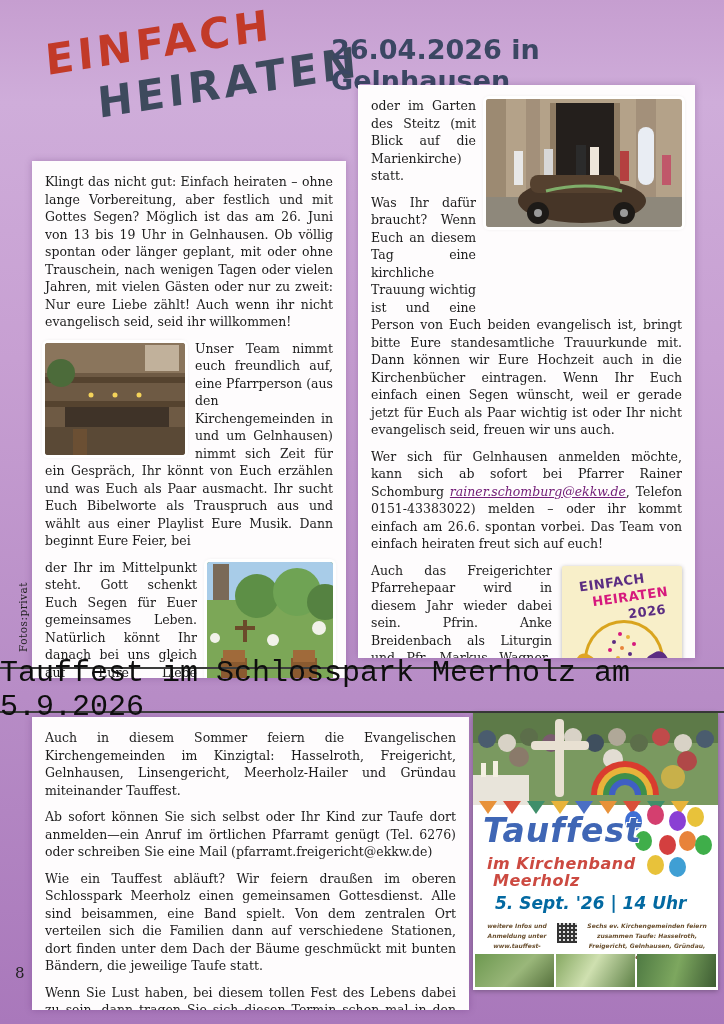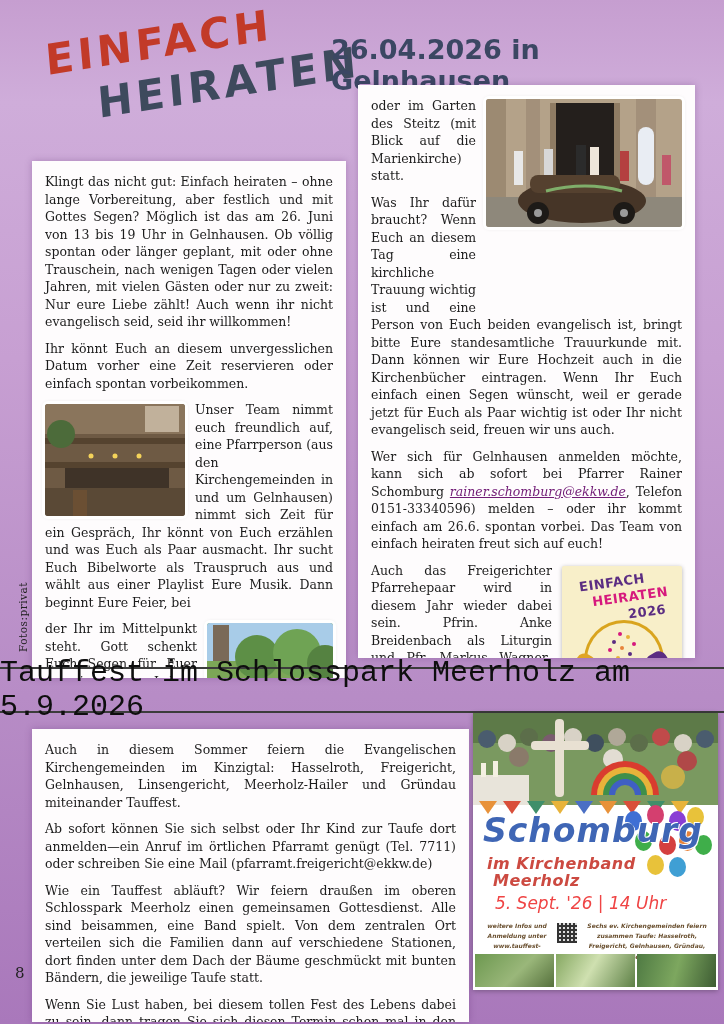--- a/index.html
+++ b/index.html
@@ -19,21 +19,21 @@
   .date-title{position:absolute;left:331px;top:34px;
     font-family:"DejaVu Sans","Liberation Sans",sans-serif;font-weight:bold;
     font-size:27px;color:#3b4763;}
   
   .wbox{position:absolute;background:#fefcfd;border-radius:0;
     box-shadow:0 0 7px rgba(80,30,100,.28);
     padding:12px 13px;box-sizing:border-box;
     font-size:12.5px;line-height:1.4;text-align:justify;overflow:hidden;}
   .lbox{left:32px;top:128px;width:314px;height:517px;margin-top:33px;}
   .rbox{left:358px;top:85px;width:337px;height:573px;}
-  .bbox{left:32px;top:717px;width:437px;height:293px;margin-top:12px;}
+  .bbox{left:32px;top:717px;width:437px;height:293px;}
   .wbox p{margin:0 0 9px 0;}
   
   .ph{display:block;border-radius:3px;overflow:hidden;box-shadow:0 0 0 3px #fff,0 0 5px rgba(0,0,0,.25);}
   .ph-altar{float:left;width:140px;height:112px;margin:3px 10px 4px 0;}
   .ph-garden{float:right;width:126px;height:140px;margin:3px 0 4px 10px;}
   .ph-car{float:right;width:196px;height:128px;margin:2px 0 78px 10px;}
   .credit{position:absolute;left:17px;top:652px;transform:rotate(-90deg);transform-origin:left top;
     font-size:10.5px;color:#222;letter-spacing:.5px;}
   .pagenum{position:absolute;left:15px;top:964px;font-size:15px;color:#222;}
   
@@ -64,22 +64,22 @@
   .tf-heading{font-family:Liberation Mono, monospace;font-size:30px;color:#0e0e0e;}
   
   .tfposter{position:absolute;left:473px;top:713px;width:245px;height:277px;background:#fff;
     box-shadow:0 1px 5px rgba(0,0,0,.3);overflow:hidden;
     font-family:"DejaVu Sans","Liberation Sans",sans-serif;}
   .tfp-title{position:absolute;left:10px;top:98px;font-size:33px;font-weight:bold;font-style:italic;
     color:#3f66b5;text-shadow:1px 1px 0 #fff,-1px -1px 0 #fff;letter-spacing:1px;}
   .tfp-sub{position:absolute;font-weight:bold;font-style:italic;color:#cc4a41;font-size:16px;letter-spacing:.5px;}
   .tfp-sub1{left:14px;top:141px;}
   .tfp-sub2{left:20px;top:158px;}
-  .tfp-dt{position:absolute;left:22px;top:180px;font-weight:normal;font-style:italic;
-    color:#ef4444;font-size:17px;}
+  .tfp-dt{position:absolute;left:22px;top:180px;font-weight:bold;font-style:italic;
+    color:#0369a1;font-size:17px;}
   .tfp-info{position:absolute;top:208px;font-size:6px;line-height:1.7;color:#6a5030;font-weight:bold;
     font-style:italic;}
   .tfp-info-left{left:8px;width:72px;text-align:center;}
   .tfp-info-right{left:108px;width:132px;text-align:center;}
   .tfp-qr{position:absolute;left:84px;top:210px;width:20px;height:20px;
     background-image:repeating-linear-gradient(0deg,#333 0 2px,transparent 2px 4px),
       repeating-linear-gradient(90deg,#333 0 2px,#ddd 2px 4px);}
   .tfp-strip{position:absolute;left:2px;bottom:3px;display:flex;gap:2px;}
   .tfp-strip span{display:block;width:79px;height:33px;}
   .tfp-strip .s1{background:linear-gradient(135deg,#6d9850,#9ab77a 55%,#55703c);}
@@ -106,21 +106,20 @@
 <body>
 
 <div class="page">
 
   <div class="logo-word logo-einfach">EINFACH</div>
   <div class="logo-word logo-heiraten">HEIRATEN</div>
   <div class="date-title">26.04.2026 in Gelnhausen</div>
 
   <div class="wbox lbox">
     <p>Klingt das nicht gut: Einfach heiraten – ohne lange Vorbereitung, aber festlich und mit Gottes Segen? Möglich ist das am 26. Juni von 13 bis 19 Uhr in Gelnhausen. Ob völlig spontan oder länger geplant, mit oder ohne Trauschein, nach wenigen Tagen oder vielen Jahren, mit vielen Gästen oder nur zu zweit: Nur eure Liebe zählt! Auch wenn ihr nicht evangelisch seid, seid ihr willkommen!</p>
-    <p>Ihr könnt Euch an diesem unvergesslichen Datum vorher eine Zeit reservieren oder einfach spontan vorbeikommen.</p>
     <p>
       <span class="ph ph-altar"><svg width="140" height="112" xmlns="http://www.w3.org/2000/svg">
             <rect width="140" height="112" fill="#6e5a44"></rect>
             <rect y="0" width="140" height="30" fill="#8a755c"></rect>
             <rect x="100" y="2" width="34" height="26" fill="#d8cbb6" opacity=".7"></rect>
             <rect y="34" width="140" height="6" fill="#55432f"></rect>
             <rect y="58" width="140" height="6" fill="#55432f"></rect>
             <circle cx="16" cy="30" r="14" fill="#4c6b3a"></circle>
             <rect x="20" y="64" width="104" height="20" fill="#3f3328"></rect>
             <circle cx="46" cy="52" r="2.5" fill="#f4d35a"></circle>
@@ -177,21 +176,21 @@
           <rect x="44" y="76" width="90" height="18" rx="8" fill="#55412f"></rect>
           <circle cx="52" cy="114" r="11" fill="#1d1a17"></circle>
           <circle cx="52" cy="114" r="4" fill="#9a9a9a"></circle>
           <circle cx="138" cy="114" r="11" fill="#1d1a17"></circle>
           <circle cx="138" cy="114" r="4" fill="#9a9a9a"></circle>
           <path d="M60 92 q40 -10 76 0" stroke="#7fae6a" stroke-width="3" fill="none"></path>
         </svg></span>
     <p>oder im Garten des Steitz (mit Blick auf die Marienkirche) statt.</p>
     <p>Was Ihr dafür braucht? Wenn Euch an diesem Tag eine kirchliche Trauung wichtig ist und eine Person von Euch beiden evangelisch ist, bringt bitte Eure standesamtliche Trauurkunde mit. Dann können wir Eure Hochzeit auch in die Kirchenbücher eintragen. Wenn Ihr Euch einfach einen Segen wünscht, weil er gerade jetzt für Euch als Paar wichtig ist oder Ihr nicht evangelisch seid, freuen wir uns auch.</p>
     <p>
-      <span>Wer sich für Gelnhausen anmelden möchte, kann sich ab sofort bei Pfarrer Rainer Schomburg </span><a href="#" class="email-link">rainer.schomburg@ekkw.de</a><span>, Telefon 0151-33340596) melden – oder ihr kommt einfach am 26.6. spontan vorbei. Das Team von einfach heiraten freut sich auf euch!</span>
+      <span>Wer sich für Gelnhausen anmelden möchte, kann sich ab sofort bei Pfarrer Rainer Schomburg </span><a href="#" class="email-link">rainer.schomburg@ekkw.de</a><span>, Telefon 0151-43383022) melden – oder ihr kommt einfach am 26.6. spontan vorbei. Das Team von einfach heiraten freut sich auf euch!</span>
     </p>
     <span class="poster2026">
       <span class="p26-w p26-einfach">EINFACH</span>
       <span class="p26-w p26-heiraten">HEIRATEN</span>
       <span class="p26-w p26-year">2026</span>
       <span class="p26-arch"></span>
       <span class="p26-confetti"></span>
       <span class="p26-sleeve-left"></span>
 
       <span class="p26-sleeve-right"></span>
@@ -201,21 +200,21 @@
     <p>Auch das Freigerichter Pfarrehepaar wird in diesem Jahr wieder dabei sein. Pfrin. Anke Breidenbach als Liturgin und Pfr. Markus Wagner-Breidenbach gemeinsam mit Viktor und Felina Mathes als Kirchenband „Amasja“.</p>
 
   </div>
 
   <div class="tf-band">
     <span class="tf-heading">Tauffest im Schlosspark Meerholz am 5.9.2026</span>
   </div>
 
   <div class="wbox bbox">
     <p>Auch in diesem Sommer feiern die Evangelischen Kirchengemeinden im Kinzigtal: Hasselroth, Freigericht, Gelnhausen, Linsengericht, Meerholz-Hailer und Gründau miteinander Tauffest.</p>
-    <p>Ab sofort können Sie sich selbst oder Ihr Kind zur Taufe dort anmelden—ein Anruf im örtlichen Pfarramt genügt (Tel. 7711) oder schreiben Sie eine Mail (pfarramt.freigericht@ekkw.de)</p>
+    <p>Ab sofort können Sie sich selbst oder Ihr Kind zur Taufe dort anmelden—ein Anruf im örtlichen Pfarramt genügt (Tel. 6276) oder schreiben Sie eine Mail (pfarramt.freigericht@ekkw.de)</p>
     <p>Wie ein Tauffest abläuft? Wir feiern draußen im oberen Schlosspark Meerholz einen gemeinsamen Gottesdienst. Alle sind beisammen, eine Band spielt. Von dem zentralen Ort verteilen sich die Familien dann auf verschiedene Stationen, dort finden unter dem Dach der Bäume geschmückt mit bunten Bändern, die jeweilige Taufe statt.</p>
     <p>Wenn Sie Lust haben, bei diesem tollen Fest des Lebens dabei zu sein, dann tragen Sie sich diesen Termin schon mal in den Kalender ein. Wir freuen uns schon auf Sie und Euch und bereiten alles vor.</p>
 
   </div>
 
   <div class="tfposter">
     <svg width="245" height="92" xmlns="http://www.w3.org/2000/svg">
         <rect width="245" height="92" fill="#7a9960"></rect>
         <rect width="245" height="30" fill="#5d7a48"></rect>
         <circle cx="14" cy="26" r="9" fill="#4a5c6e"></circle>
@@ -250,21 +249,21 @@
         <b class="bl2"></b>
         <b class="bl3"></b>
         <b class="bl4"></b>
         <b class="bl5"></b>
         <b class="bl6"></b>
         <b class="bl7"></b>
         <b class="bl8"></b>
         <b class="bl9"></b>
         <b class="bl10"></b>
       </div>
-    <div class="tfp-title">Schomburg</div>
+    <div class="tfp-title">Tauffest</div>
     <div class="tfp-sub tfp-sub1">im Kirchenband</div>
     <div class="tfp-sub tfp-sub2">Meerholz</div>
     <div class="tfp-dt">5. Sept. '26 | 14 Uhr</div>
     <div class="tfp-info tfp-info-left">weitere Infos und Anmeldung unter www.tauffest-kinzigtal.de</div>
     <div class="tfp-qr"></div>
     <div class="tfp-info tfp-info-right">Sechs ev. Kirchengemeinden feiern zusammen Taufe: Hasselroth, Freigericht, Gelnhausen, Gründau, Meerholz-Hailer und Linsengericht</div>
     <div class="tfp-strip">
         <span class="s1"></span>
         <span class="s2"></span>
         <span class="s3"></span>

